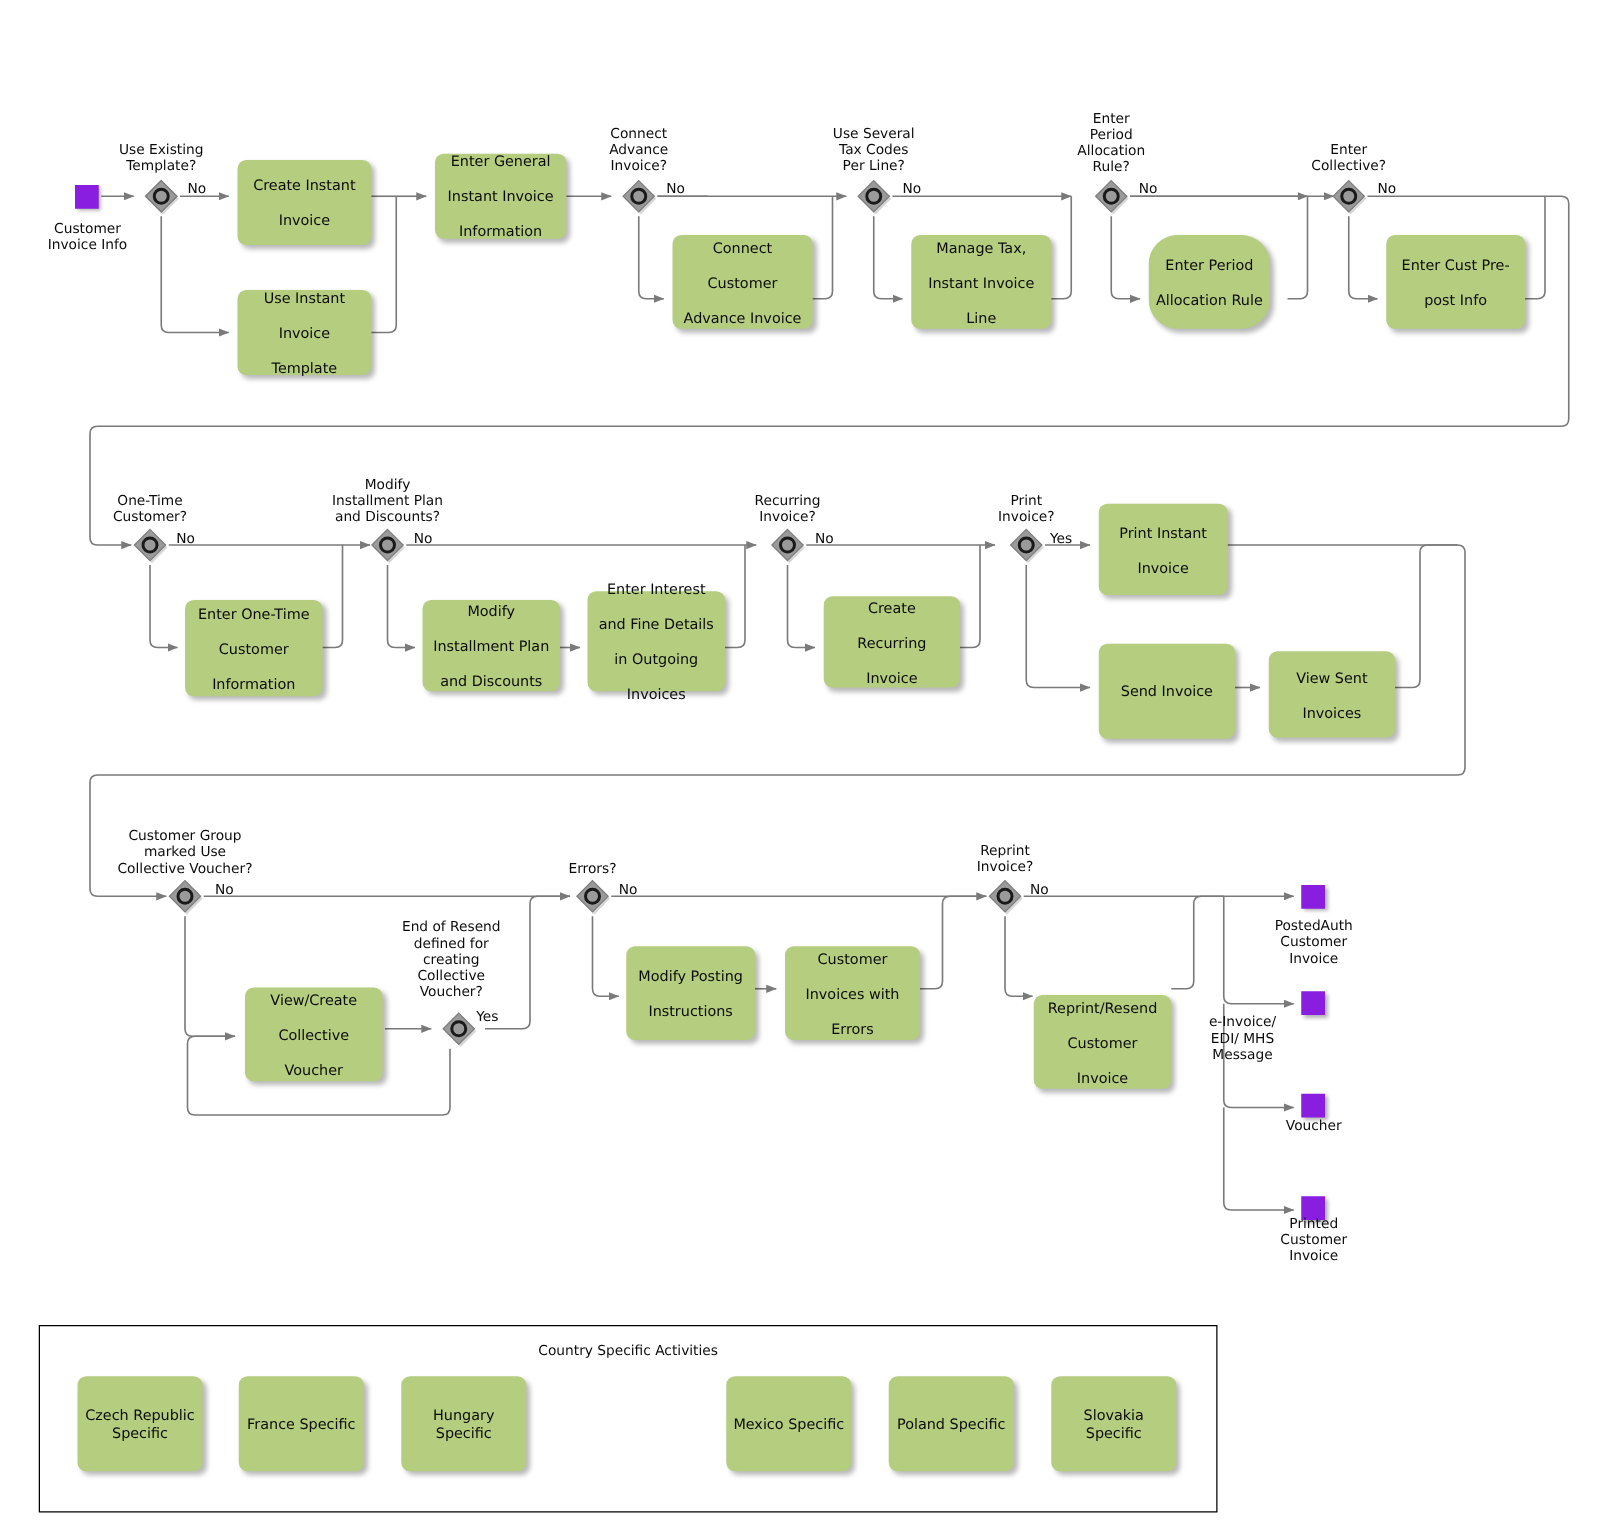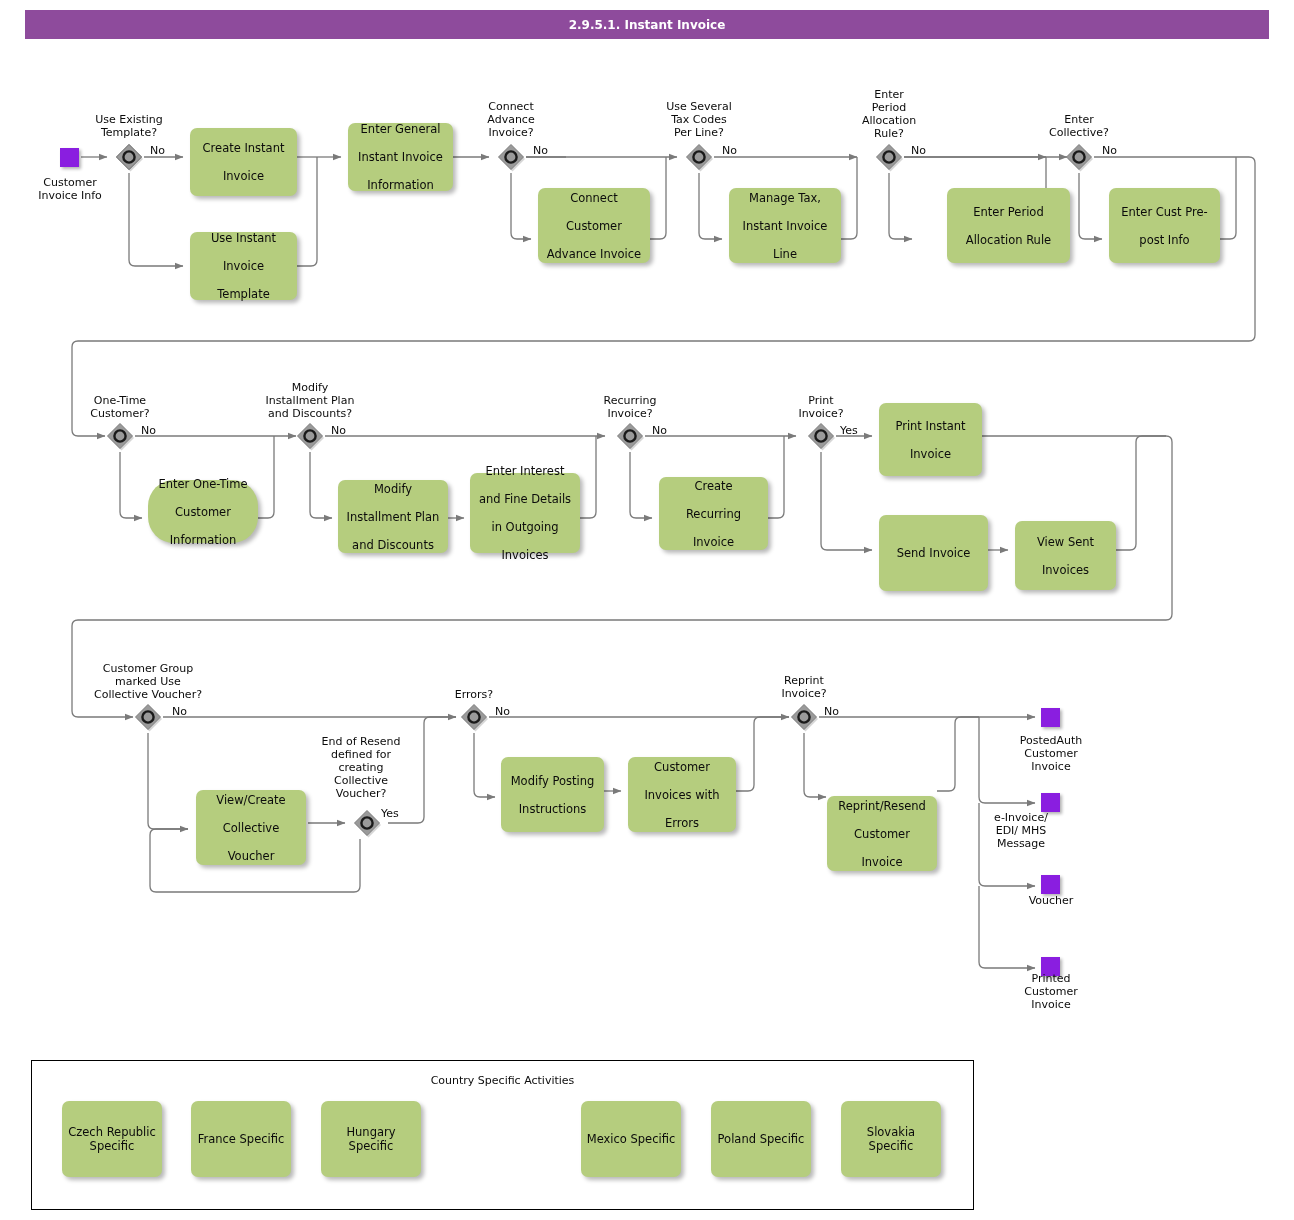--- a/index.html
+++ b/index.html
@@ -75,23 +75,20 @@
     box-shadow:3px 3px 4px rgba(0,0,0,0.28);
     display:flex;align-items:center;justify-content:center;text-align:center;
     font-size:11.5px;line-height:14px;color:#0b0b0b;padding:2px 4px;box-sizing:border-box;
   }
 </style>
 </head>
 <body>
 
 <div id="canvas">
 
-  <div class="titlebar">
-    <div class="t">2.9.5.1. Instant Invoice</div>
-  </div>
 
   <svg id="wires" viewBox="0 0 1294 1220">
     <defs>
       <marker id="ah" markerWidth="9" markerHeight="9" refX="8" refY="4.5" orient="auto" markerUnits="userSpaceOnUse">
         <path d="M0,1.2 L8.4,4.5 L0,7.8 Z" fill="#7a7a7a"></path>
       </marker>
     </defs>
     <g fill="none" stroke="#7a7a7a" stroke-width="1.3" stroke-linejoin="round">
 
       <path d="M81,157 L107,157" marker-end="url(#ah)"></path>
@@ -303,21 +300,21 @@
   </div>
 
   <div class="task" style="left:729px;top:188px;width:112px;height:75px;">
     <span>
       <span>Manage Tax,</span><br>
       <span>Instant Invoice</span><br>
       <span>Line</span>
     </span>
   </div>
 
-  <div class="task" style="left:947px;top:188px;width:123px;height:75px;">
+  <div class="task" style="left:919px;top:188px;width:97px;height:75px;border-radius:23px;">
     <span>
       <span>Enter Period</span><br>
       <span>Allocation Rule</span>
     </span>
   </div>
 
   <div class="task" style="left:1109px;top:188px;width:111px;height:75px;">
     <span>
       <span>Enter Cust Pre-</span><br>
       <span>post Info</span>
@@ -370,21 +367,21 @@
       <polygon points="15,2.5 27.5,15 15,27.5 2.5,15" fill="#9a9a9a" stroke="#7d7d7d" stroke-width="1"></polygon>
       <circle cx="15" cy="15" r="5.6" fill="none" stroke="#1a1a1a" stroke-width="2.4"></circle>
     </svg>
   </div>
   <div class="gw-label" style="left:771px;top:394px;width:100px;">
     <div>Print</div>
     <div>Invoice?</div>
   </div>
   <div class="flow-label" style="left:840px;top:424px;">Yes</div>
 
-  <div class="task" style="left:148px;top:480px;width:110px;height:63px;border-radius:26px;">
+  <div class="task" style="left:148px;top:480px;width:110px;height:77px;">
     <span>
       <span>Enter One-Time</span><br>
       <span>Customer</span><br>
       <span>Information</span>
     </span>
   </div>
 
   <div class="task" style="left:338px;top:480px;width:110px;height:73px;">
     <span>
       <span>Modify</span><br>
@@ -517,21 +514,21 @@
   </div>
 
   <div class="event" style="left:1041px;top:708px;"></div>
   <div class="evt-label" style="left:1001px;top:734px;width:100px;">
     <div>PostedAuth</div>
     <div>Customer</div>
     <div>Invoice</div>
   </div>
 
   <div class="event" style="left:1041px;top:793px;"></div>
-  <div class="evt-label" style="left:971px;top:811px;width:100px;">
+  <div class="evt-label" style="left:944px;top:811px;width:100px;">
     <div>e-Invoice/</div>
     <div>EDI/ MHS</div>
     <div>Message</div>
   </div>
 
   <div class="event" style="left:1041px;top:875px;"></div>
   <div class="evt-label" style="left:1001px;top:894px;width:100px;">
     <div>Voucher</div>
   </div>
 

